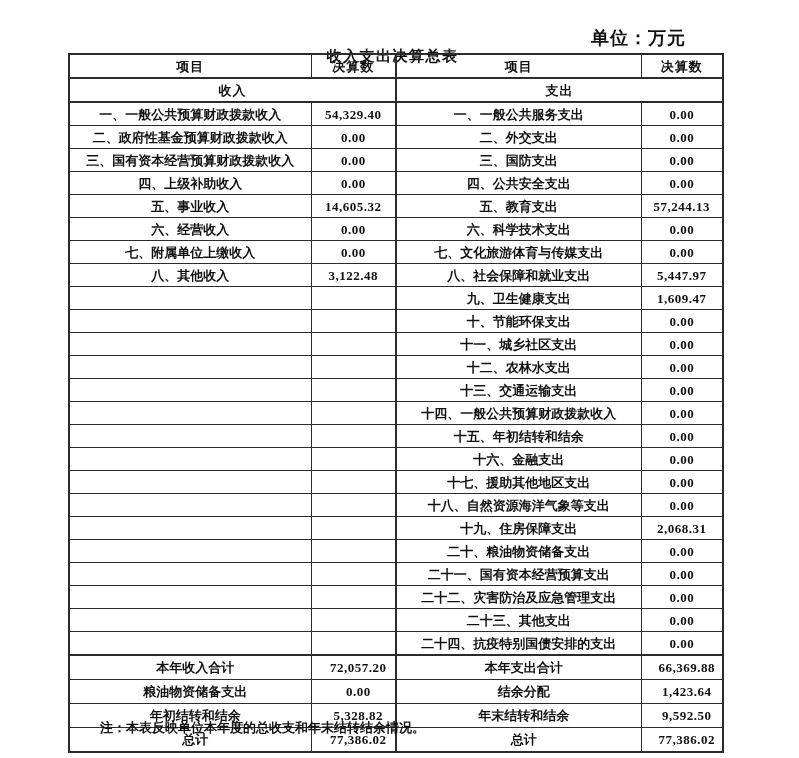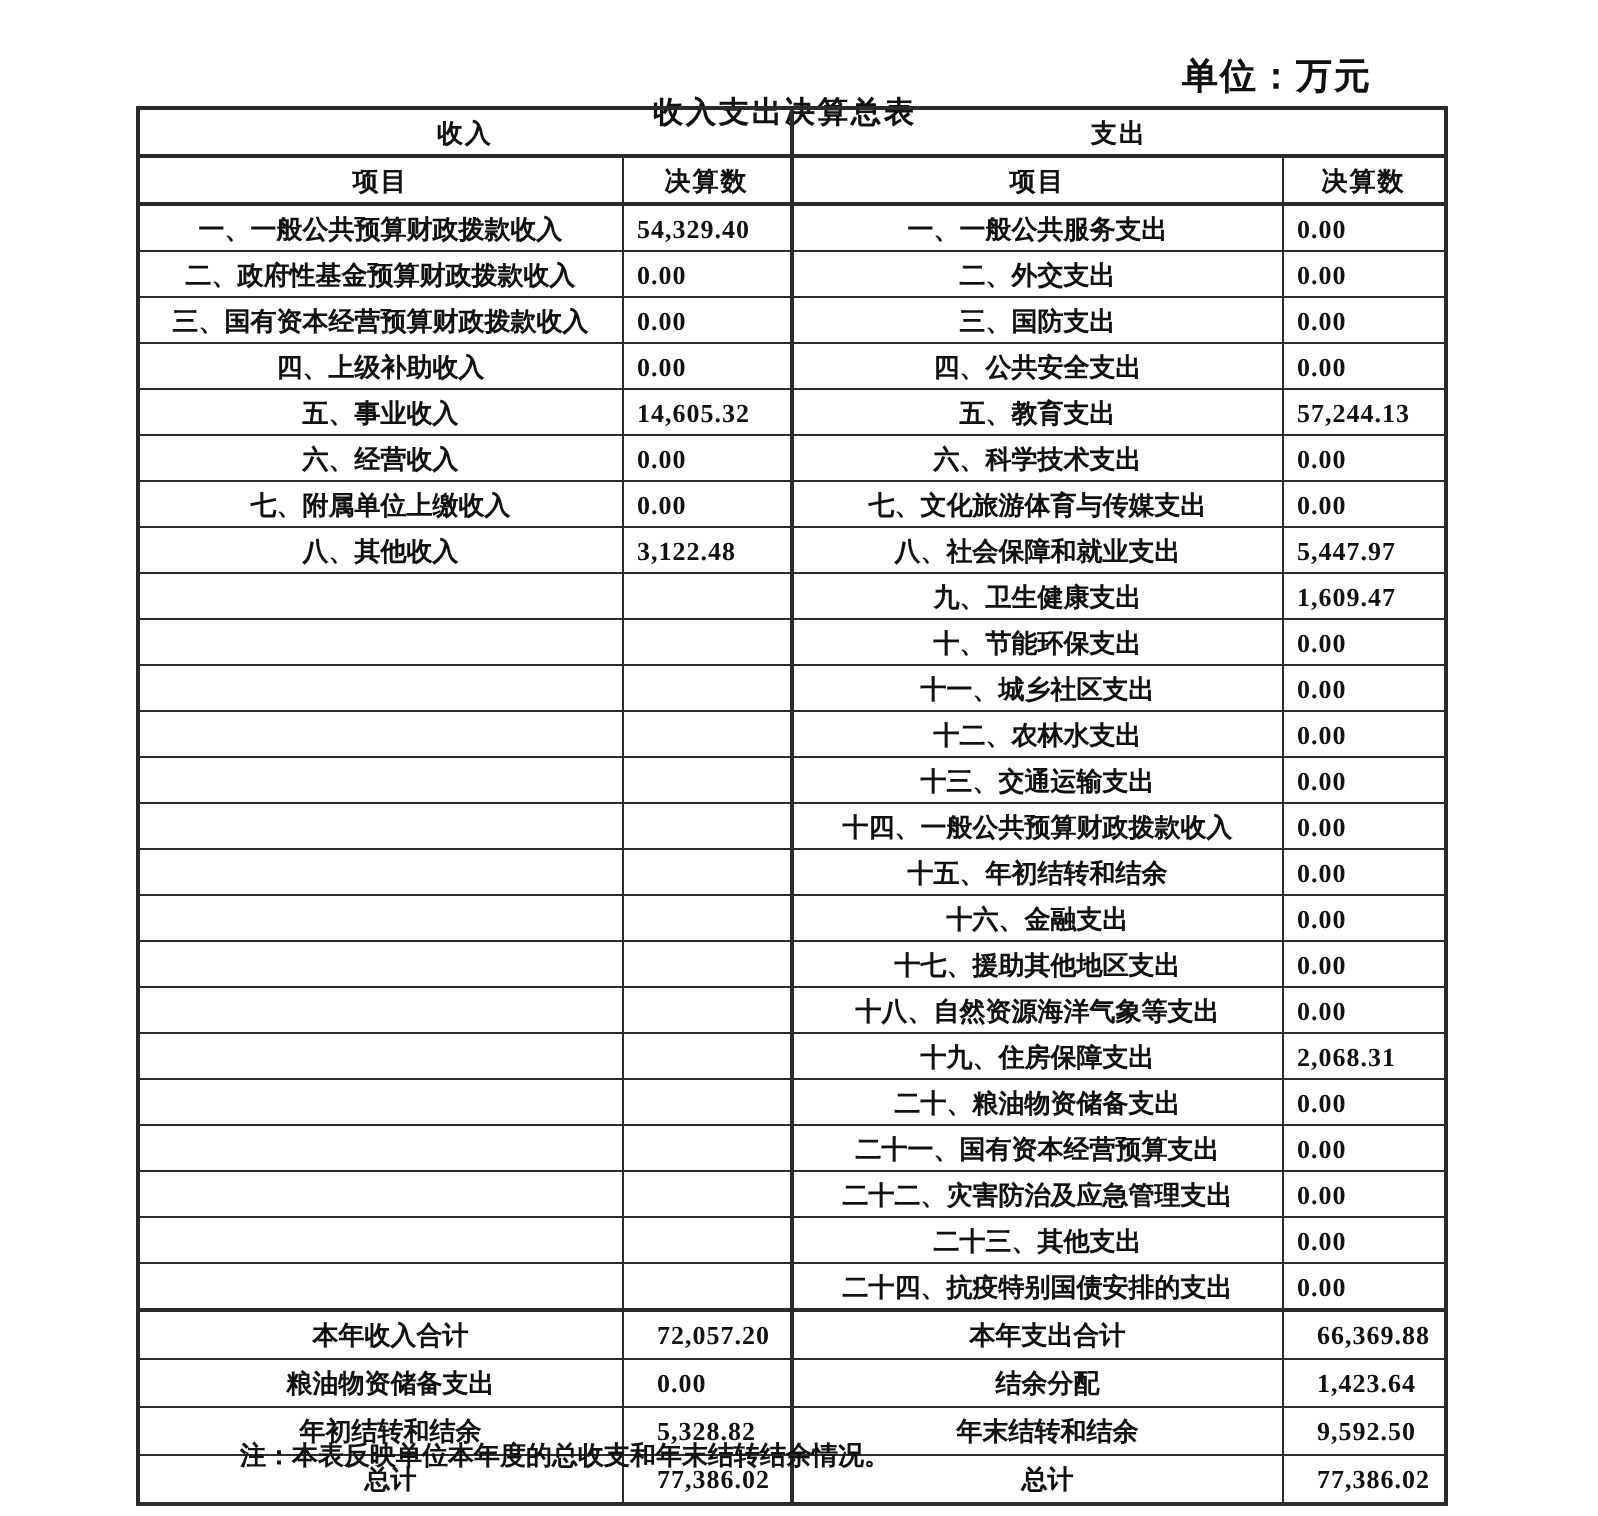--- a/index.html
+++ b/index.html
@@ -51,59 +51,58 @@
     vertical-align: middle;
     color: #111;
   }
   table.main thead th {
     text-align: center;
     border-bottom-width: 2px;
     letter-spacing: 1px;
   }
   .mid { border-left: 2px solid #2b2b2b !important; }
   .item { text-align: center; }
-  .val  { text-align: left; letter-spacing: 0.5px; }
+  .val  { text-align: center; letter-spacing: 0.5px; }
   .ctr  { text-align: center; }
   tr.sum-first td { border-top: 2px solid #2b2b2b; }
   tr.sum td { height: 23px; padding-left: 17px; }
   .note {
     position: absolute;
     left: 100px;
     top: 719px;
     font-size: 13px;
     font-weight: bold;
-    margin-left: 20px;
   }
 </style>
 </head>
 <body>
 
 <div class="page">
 
   <div class="title">收入支出决算总表</div>
   <div class="unit">单位：万元</div>
 
   <table class="main">
     <colgroup>
       <col style="width:242px">
       <col style="width:85px">
       <col style="width:245px">
       <col style="width:77px">
     </colgroup>
     <thead>
       <tr>
-        <th colspan="2">收入</th>
-        <th colspan="2" class="mid">支出</th>
-      </tr>
-      <tr>
         <th>项目</th>
         <th>决算数</th>
         <th class="mid">项目</th>
         <th>决算数</th>
       </tr>
+      <tr>
+        <th colspan="2">收入</th>
+        <th colspan="2" class="mid">支出</th>
+      </tr>
     </thead>
     <tbody>
         <tr>
           <td class="item">一、一般公共预算财政拨款收入</td>
           <td class="val">54,329.40</td>
           <td class="item mid">一、一般公共服务支出</td>
           <td class="val">0.00</td>
         </tr>
         <tr>
           <td class="item">二、政府性基金预算财政拨款收入</td>

